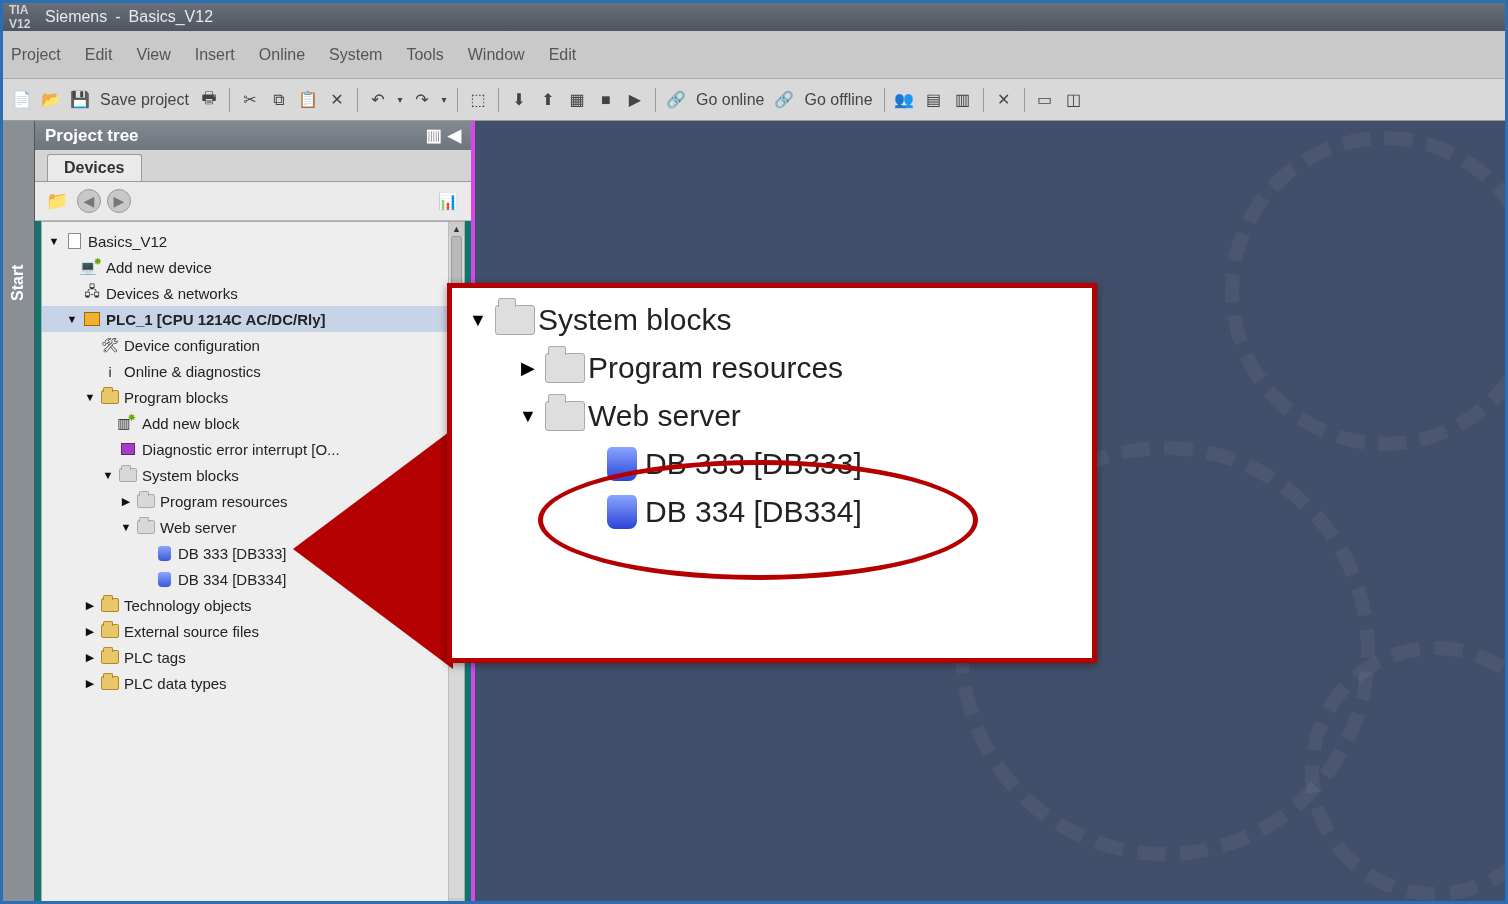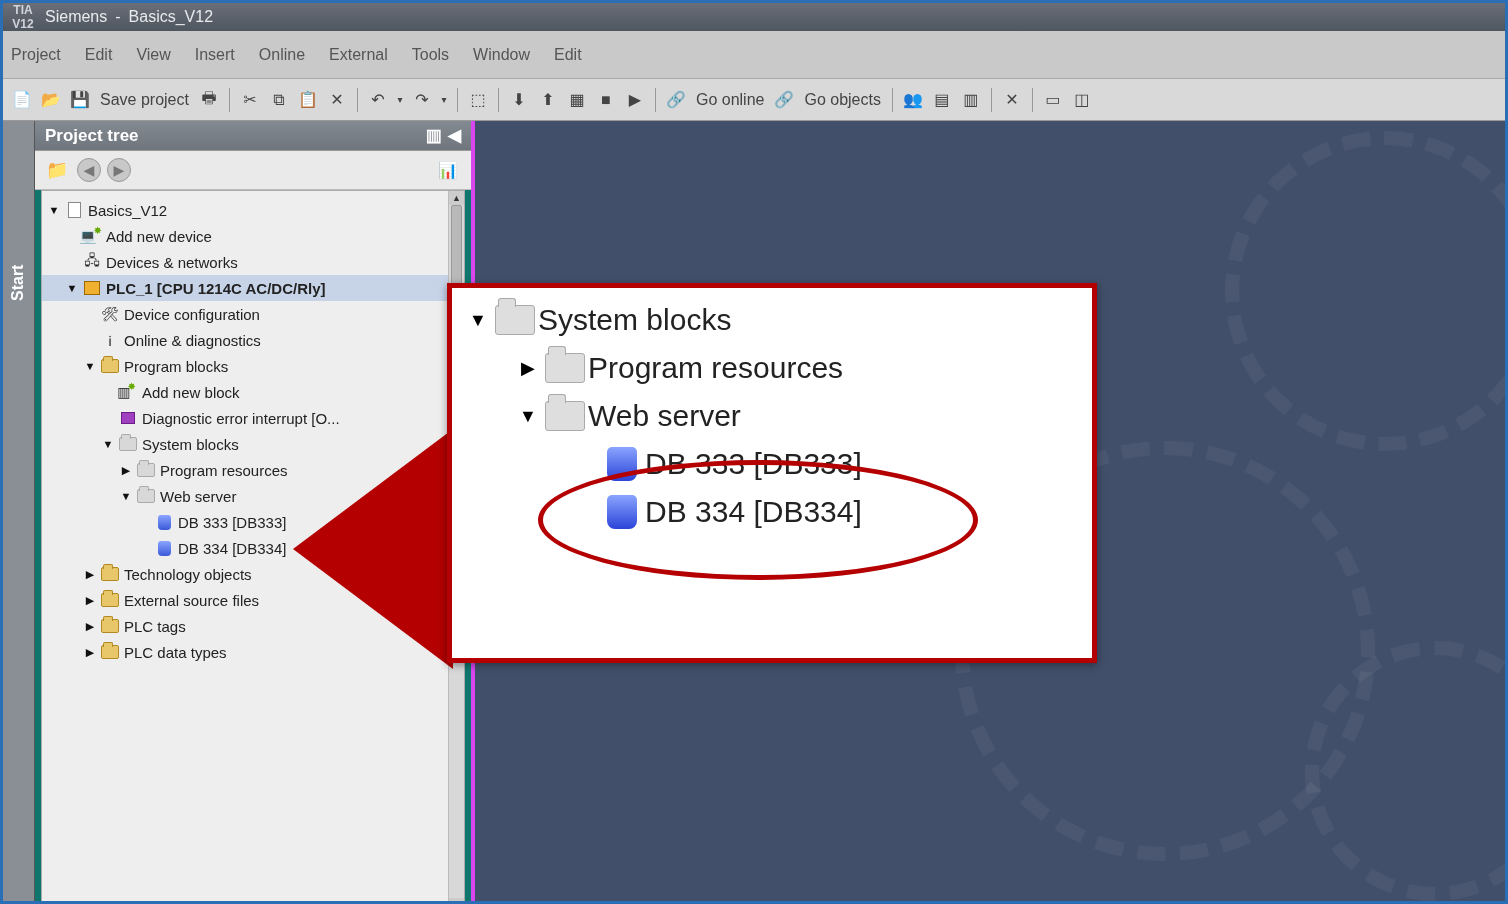--- a/index.html
+++ b/index.html
@@ -19,21 +19,21 @@
   display: flex;
   align-items: center;
   padding: 0 6px;
   color: #e8eaed;
   font-size: 16px;
 }
 .app-logo {
   width: 28px; height: 20px;
   font-size: 12px; font-weight: bold;
   color: #d0d4da; margin-right: 8px;
-  display:flex;align-items:center;justify-content:center;text-align:center;
+  display:flex;align-items:center;justify-content:center;
 }
 .menu-bar {
   background: #c9c9c9;
   height: 48px;
   display: flex;
   align-items: center;
   padding: 0 8px;
   gap: 24px;
   color: #555;
   font-size: 16px;
@@ -231,21 +231,21 @@
   <span style="margin:0 8px">-</span>
   <span>Basics_V12</span>
 </div>
 
 <div class="menu-bar">
   <span class="menu-item">Project</span>
   <span class="menu-item">Edit</span>
   <span class="menu-item">View</span>
   <span class="menu-item">Insert</span>
   <span class="menu-item">Online</span>
-  <span class="menu-item">External</span>
+  <span class="menu-item">System</span>
   <span class="menu-item">Tools</span>
   <span class="menu-item">Window</span>
   <span class="menu-item">Edit</span>
 </div>
 
 <div class="toolbar">
   <div class="tb-btn">📄</div>
   <div class="tb-btn">📂</div>
   <div class="tb-btn">💾</div>
   <span class="tb-text">Save project</span>
@@ -265,21 +265,21 @@
   <div class="tb-sep"></div>
   <div class="tb-btn">⬇</div>
   <div class="tb-btn">⬆</div>
   <div class="tb-btn">▦</div>
   <div class="tb-btn">■</div>
   <div class="tb-btn">▶</div>
   <div class="tb-sep"></div>
   <div class="tb-btn">🔗</div>
   <span class="tb-text">Go online</span>
   <div class="tb-btn">🔗</div>
-  <span class="tb-text">Go objects</span>
+  <span class="tb-text">Go offline</span>
   <div class="tb-sep"></div>
   <div class="tb-btn">👥</div>
   <div class="tb-btn">▤</div>
   <div class="tb-btn">▥</div>
   <div class="tb-sep"></div>
   <div class="tb-btn">✕</div>
   <div class="tb-sep"></div>
   <div class="tb-btn">▭</div>
   <div class="tb-btn">◫</div>
 </div>
@@ -289,20 +289,23 @@
     <div class="start-tab-label">Start</div>
   </div>
 
   <div class="left-panel">
     <div class="panel-head">
       <span>Project tree</span>
       <div class="panel-head-icons">
         <span>▥</span>
         <span>◀</span>
       </div>
+    </div>
+    <div class="tab-strip">
+      <div class="tab-active">Devices</div>
     </div>
     <div class="panel-toolbar">
       <div class="tb-btn" style="font-size:18px">📁</div>
       <div class="nav-circle">◀</div>
       <div class="nav-circle">▶</div>
       <div style="flex:1"></div>
       <div class="tb-btn">📊</div>
     </div>
 
     <div class="tree-wrap">

